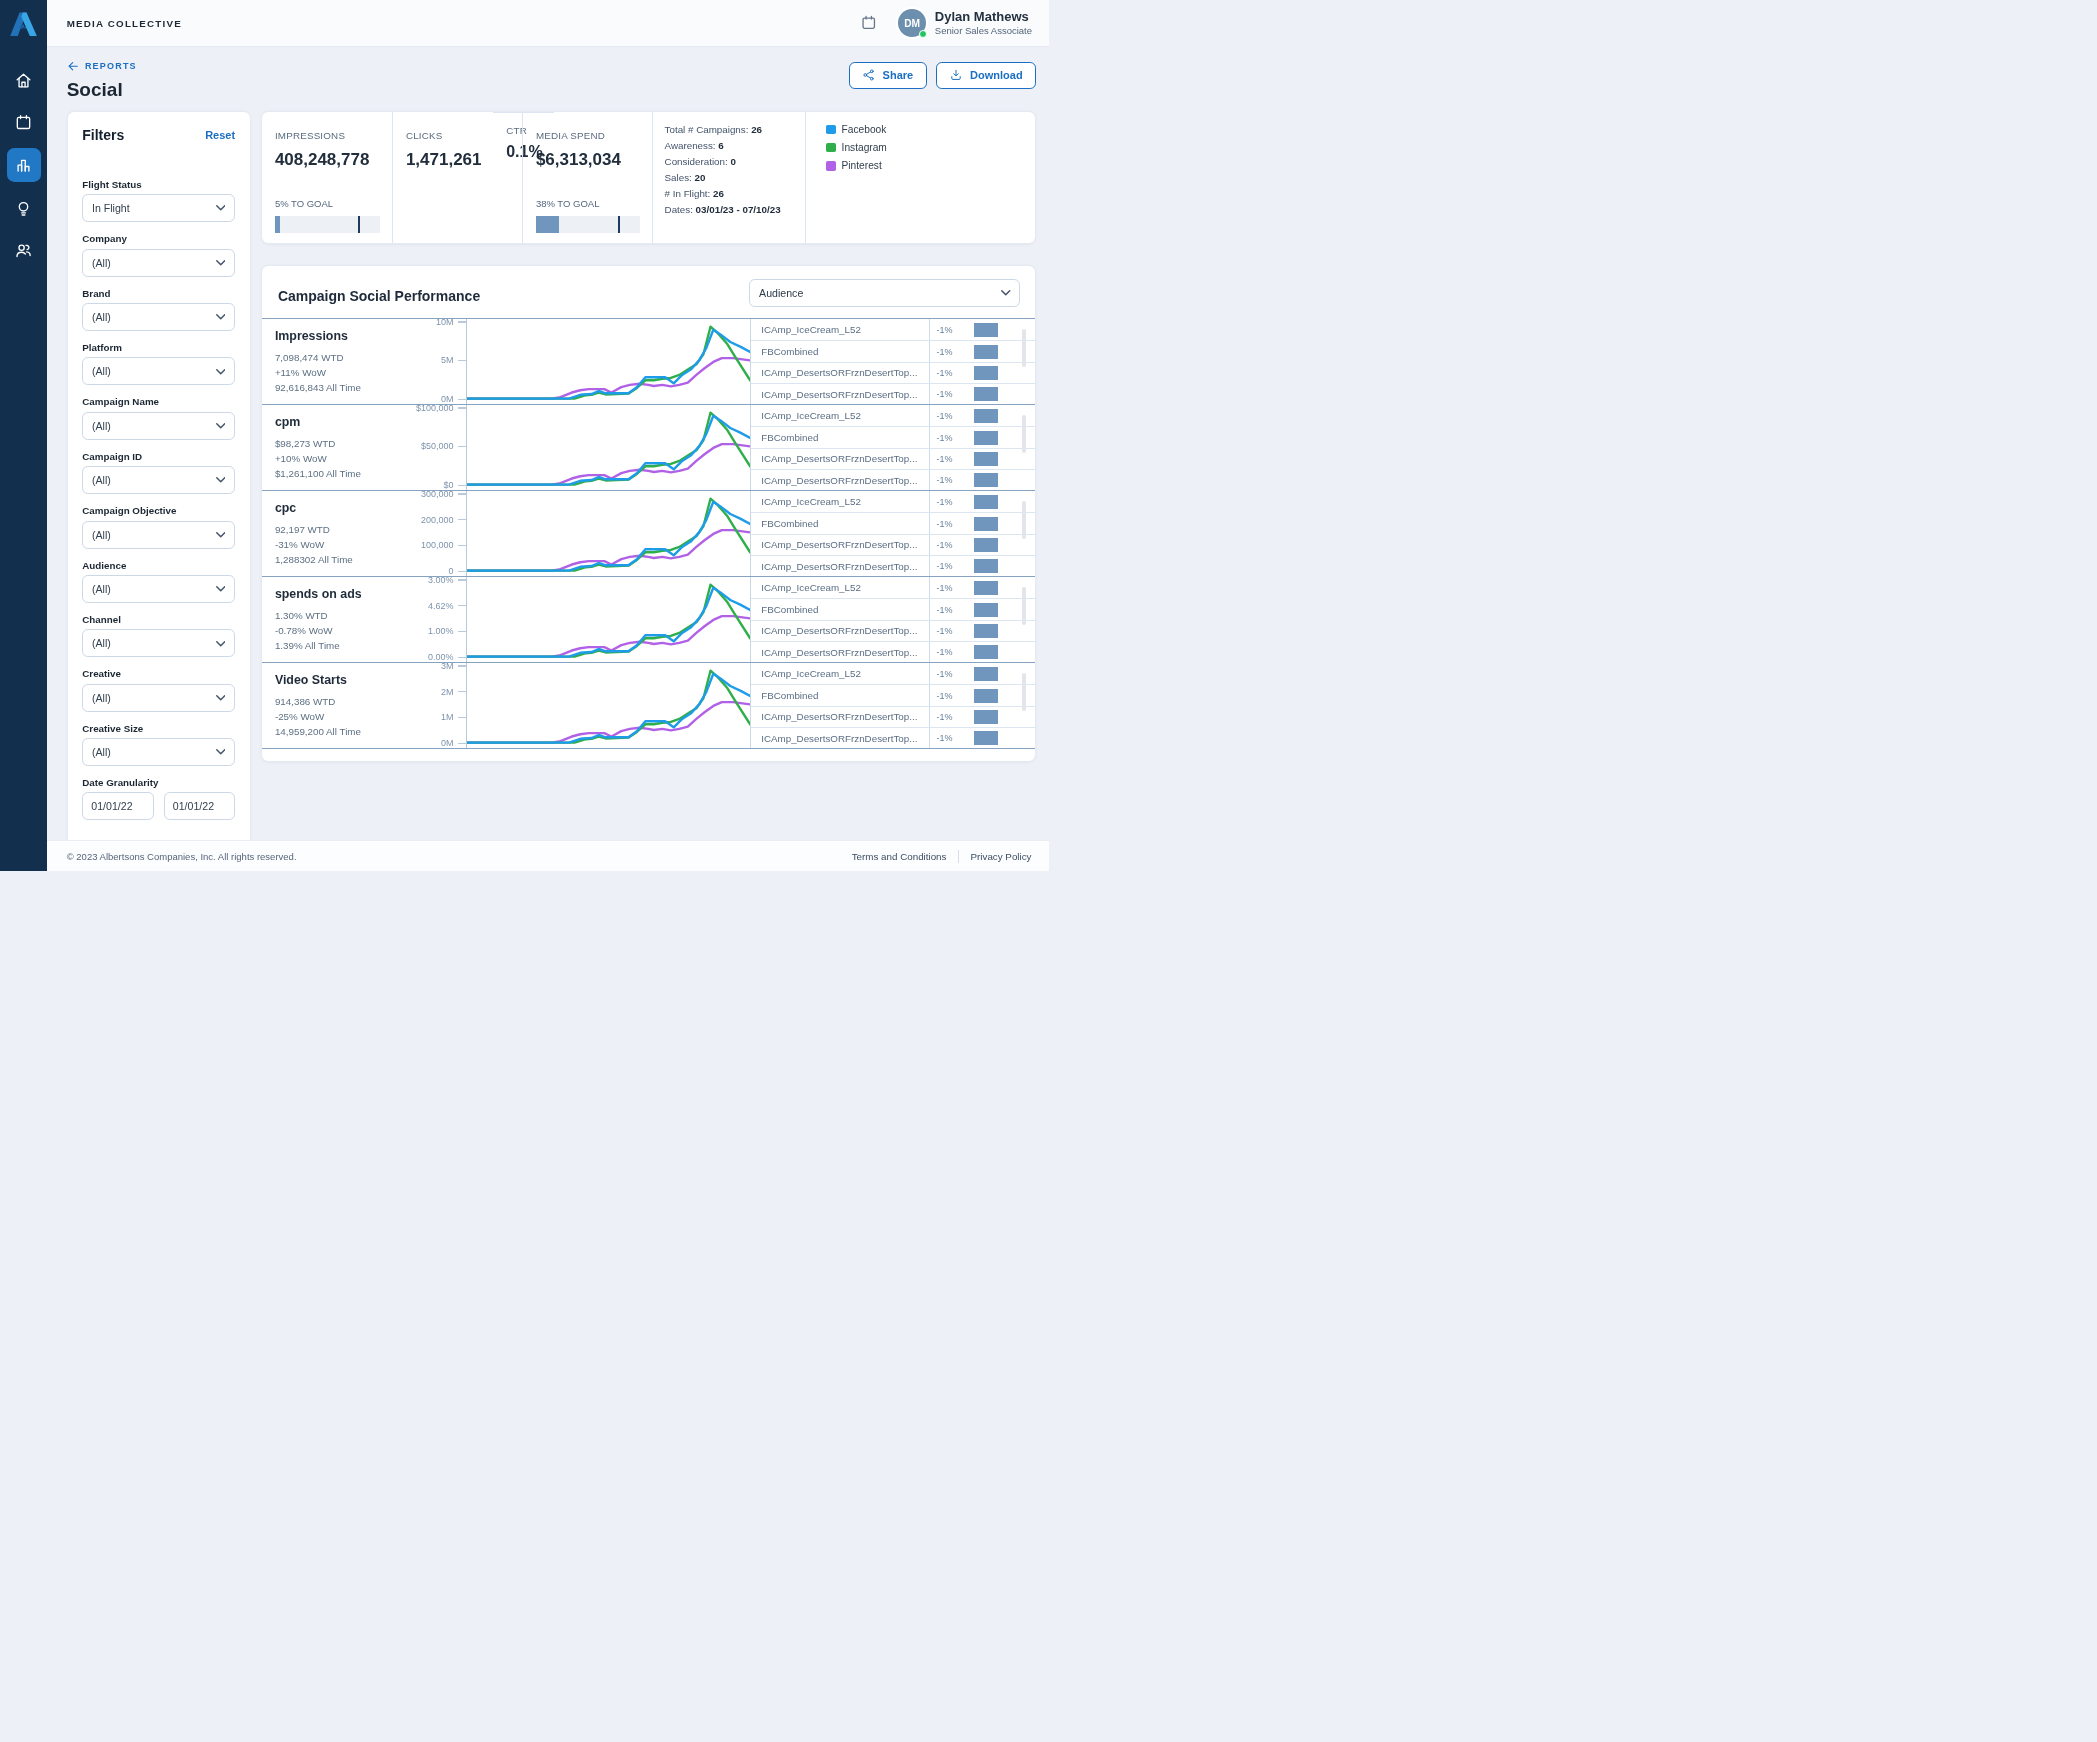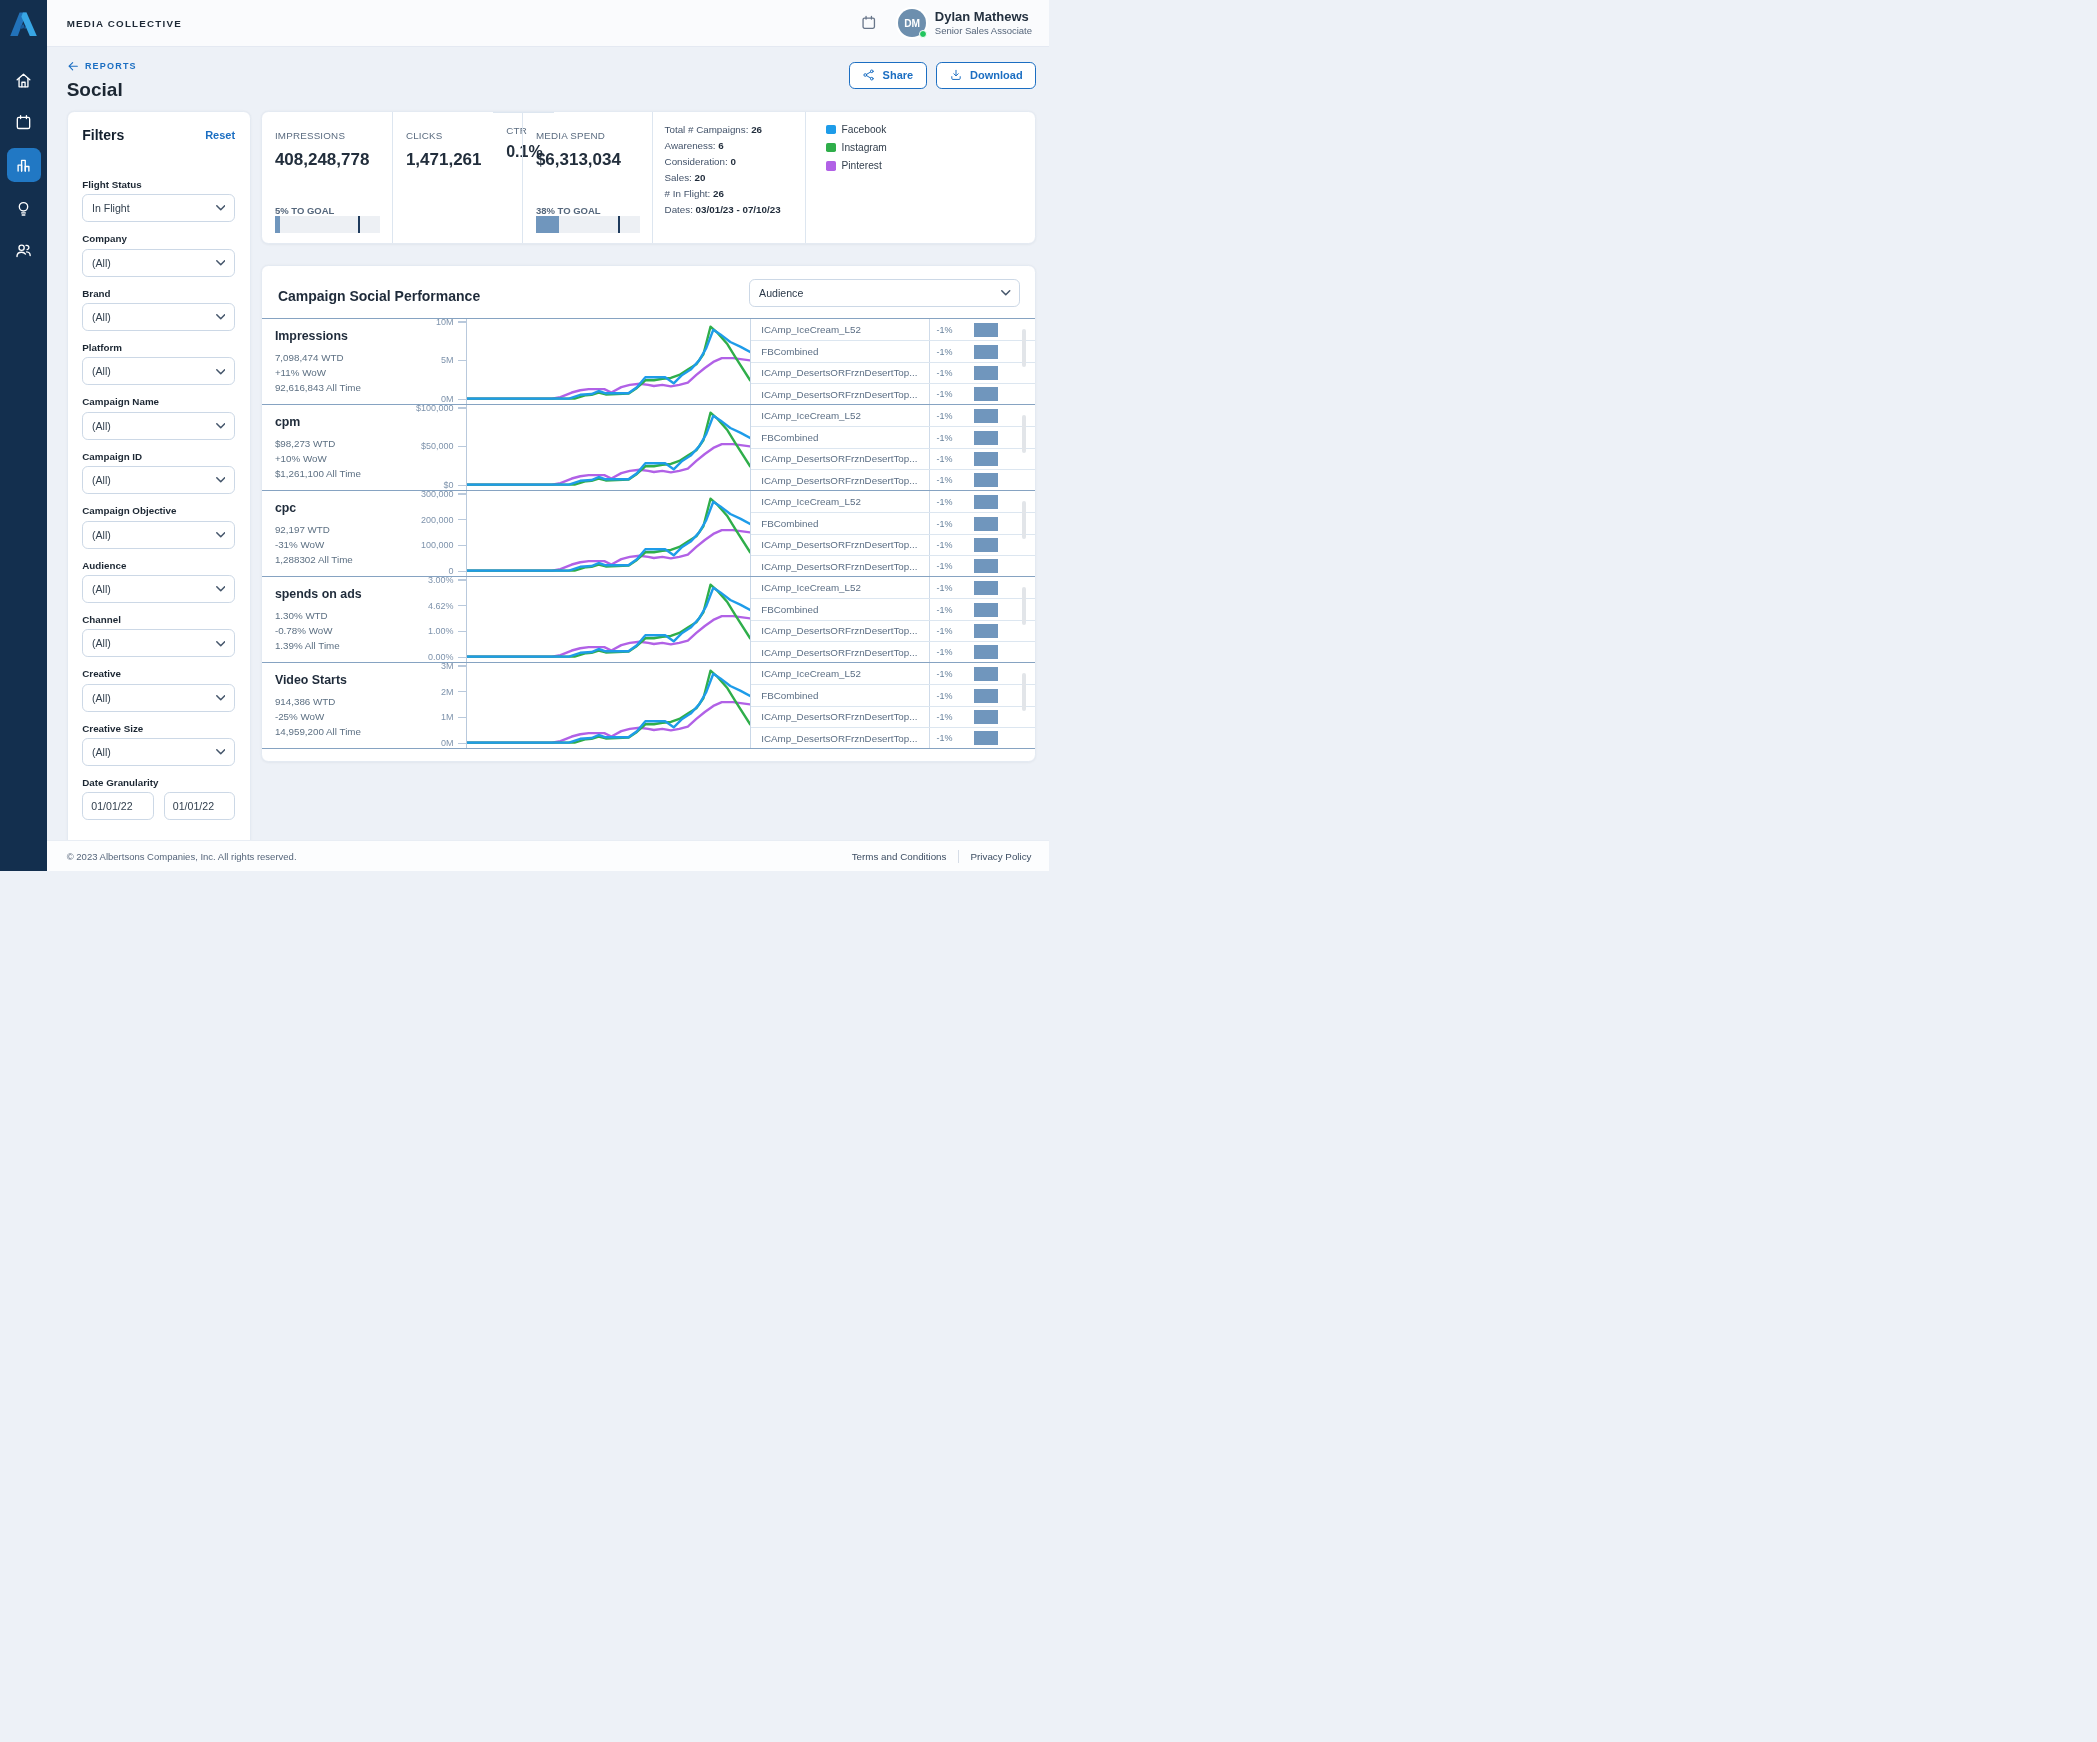--- a/index.html
+++ b/index.html
@@ -55,21 +55,21 @@
   
   .main-col { flex:1; min-width:0; }
 
   
   .kpis { height:133px; display:grid; grid-template-columns:130px 130px 130px 153px 1fr; margin-bottom:20.4px; }
   .kcell { padding:17.5px 11.7px 10.2px 13px; display:flex; flex-direction:column; }
   .kcell + .kcell { border-left:0.7px solid #dde6f0; }
   .klabel { font-size:9.8px; color:#5b6c80; letter-spacing:0.2px; }
   .kvalue { font-size:17px; font-weight:700; color:#222e3c; margin-top:9.5px; }
   .kgoal { margin-top:auto; }
-  .kgoal-label { font-size:9.5px; font-weight:700; color:#55677c; margin-bottom:0; }
+  .kgoal-label { font-size:9.5px; font-weight:400; color:#55677c; margin-bottom:7px; }
   .gtrack { position:relative; height:17px; background:#edf0f4; }
   .gfill { position:absolute; left:0; top:0; bottom:0; background:#7096bd; }
   .gmark { position:absolute; top:0; bottom:0; width:1.8px; background:#1e3a5c; }
   .clicks-cell { padding:0; display:flex; flex-direction:row; }
   .clicks-top, .clicks-bot { padding:17.5px 11.7px 10.2px 13px; height:50%; }
   .clicks-bot { border-top:0.7px solid #dde6f0; padding-top:11.7px; }
   .ctrval { font-size:16px; font-weight:700; color:#222e3c; margin-top:7.3px; }
   .stats-cell { padding:10.2px 7.3px 7.3px 11.7px; font-size:9.8px; line-height:1.62; color:#43536a; }
   .stats-cell b { color:#1f2b3a; }
   .legend-cell { padding:11.7px 7.3px 7.3px 20.4px; display:flex; flex-direction:column; gap:7.3px; }

